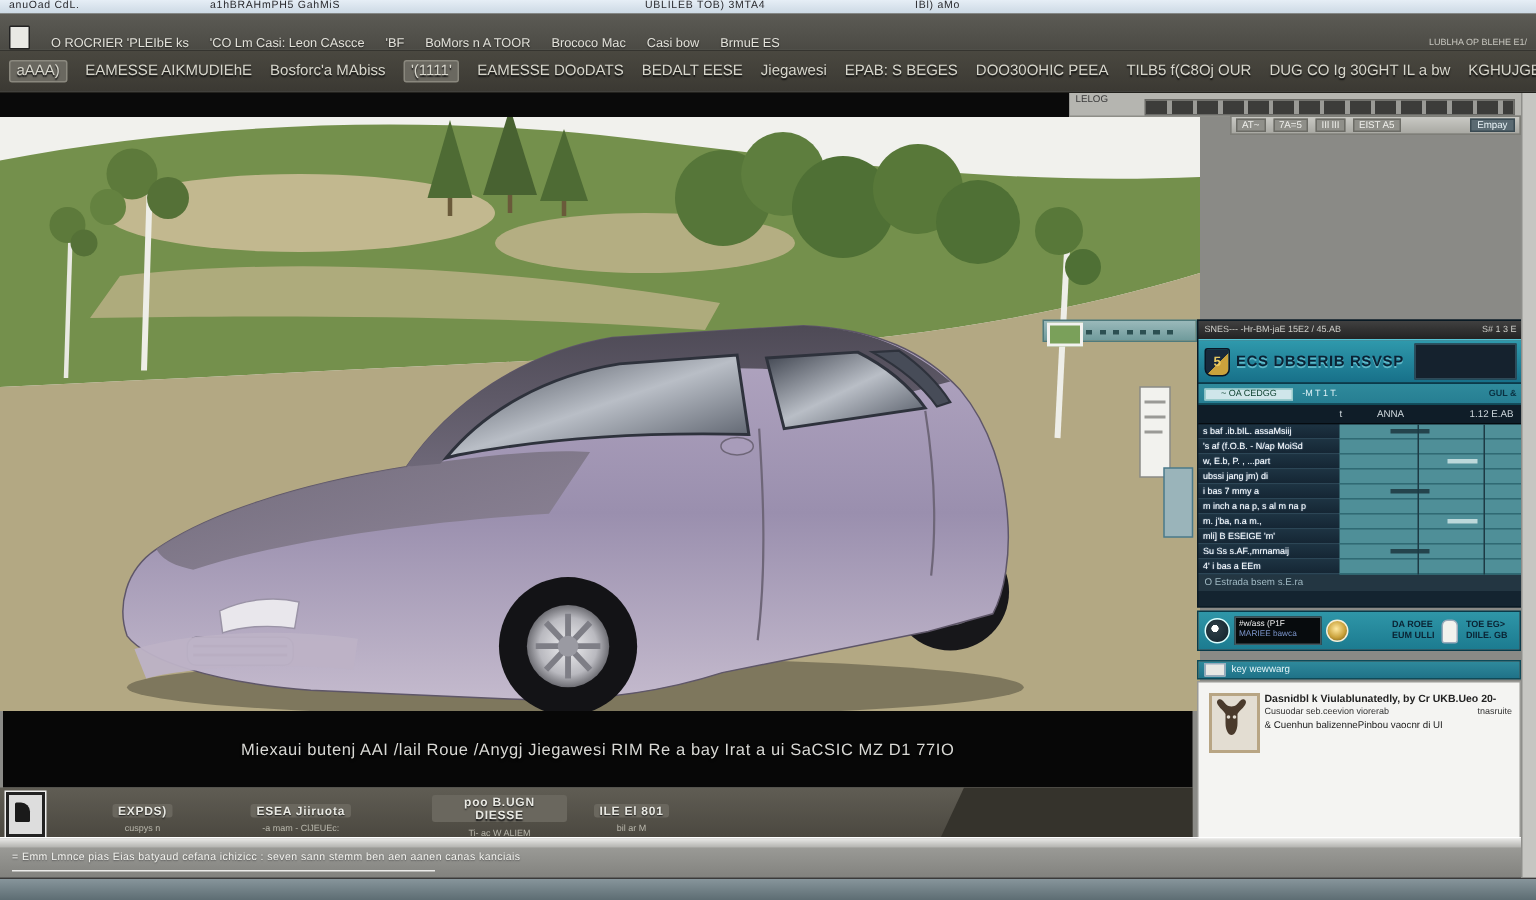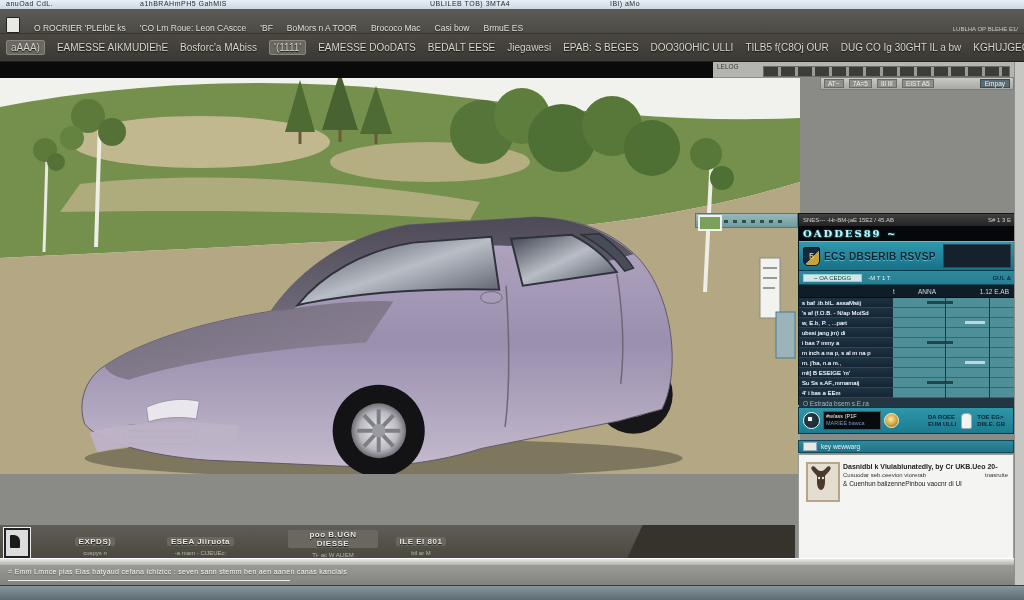--- a/index.html
+++ b/index.html
@@ -138,39 +138,39 @@
   <div class="abs titlebar">
     <span style="left:6px">anuOad CdL.</span>
     <span style="left:140px">a1hBRAHmPH5 GahMiS</span>
     <span style="left:430px">UBLILEB TOB) 3MTA4</span>
     <span style="left:610px">IBl) aMo</span>
   </div>
 
   <div class="abs menubar">
     <span class="menu-icon"></span>
     <span class="tok">O ROCRIER 'PLEIbE ks</span>
-    <span class="tok">'CO Lm Roue: Leon CAscce</span>
+    <span class="tok">'CO Lm Casi: Leon CAscce</span>
     <span class="tok">'BF</span>
     <span class="tok">BoMors n A TOOR</span>
     <span class="tok">Brococo Mac</span>
     <span class="tok">Casi bow</span>
     <span class="tok">BrmuE ES</span>
     <span class="rtext">LUBLHA OP BLEHE E1/</span>
   </div>
 
   <div class="abs toolbar2">
     <span class="tok chip">aAAA)</span>
     <span class="tok">EAMESSE AIKMUDIEhE</span>
     <span class="tok">Bosforc'a MAbiss</span>
     <span class="tok chip">'(1111'</span>
     <span class="tok">EAMESSE DOoDATS</span>
     <span class="tok">BEDALT EESE</span>
     <span class="tok">Jiegawesi</span>
     <span class="tok">EPAB: S BEGES</span>
-    <span class="tok">DOO30OHIC ULLI</span>
+    <span class="tok">DOO30OHIC PEEA</span>
     <span class="tok">TILB5 f(C8Oj OUR</span>
     <span class="tok">DUG CO Ig 30GHT IL a bw</span>
     <span class="tok">KGHUJGEG</span>
   </div>
 
   <div class="abs viewport">
     <svg width="800" height="412" viewBox="0 0 800 412">
       <defs>
         <linearGradient id="bodyGrad" x1="0" y1="0" x2="0" y2="1">
           <stop offset="0" stop-color="#b3a7c2"></stop>
@@ -261,20 +261,23 @@
         <g stroke="#7e7e86" stroke-width="4">
           <path d="M315,240 L315,284 M293,262 L337,262 M300,246 L330,278 M330,246 L300,278"></path>
         </g>
         <circle cx="315" cy="262" r="7" fill="#9a9aa2"></circle>
       </g>
 
       <rect x="0" y="0" width="713" height="16" fill="#0a0a0a"></rect>
     </svg>
   </div>
 
+  <div class="abs caption">
+    <span>Miexaui butenj AAI /lail Roue /Anygj Jiegawesi RIM Re a bay Irat a ui SaCSIC MZ D1 77IO</span>
+  </div>
 
   <div class="abs ministrip">
     <span class="lbl">LELOG</span>
     <span class="cells"></span>
   </div>
 
 
   <div class="abs toabar">
     <span class="seg">AT~</span>
     <span class="seg">7A=5</span>
@@ -286,23 +289,20 @@
 
   <div class="abs filmstrip">
     <div class="filmchip"></div>
     <div class="filmticks"></div>
   </div>
 
   <div class="abs datapanel">
     <div class="dp-title">
       <span>SNES--- -Hr-BM-jaE 15E2 / 45.AB</span>
       <span class="r">S# 1 3 E</span>
-    </div>
-    <div class="dp-banner">
-      <span>OADDES89 ~</span>
     </div>
     <div class="dp-head">
       <span class="shield">5</span>
       <span class="t">ECS DBSERIB RSVSP</span>
       <span class="navybox"></span>
     </div>
     <div class="dp-tools">
       <span class="c1">~ OA CEDGG</span>
       <span>-M T 1 T.</span>
       <span class="c3">GUL &amp;</span>

